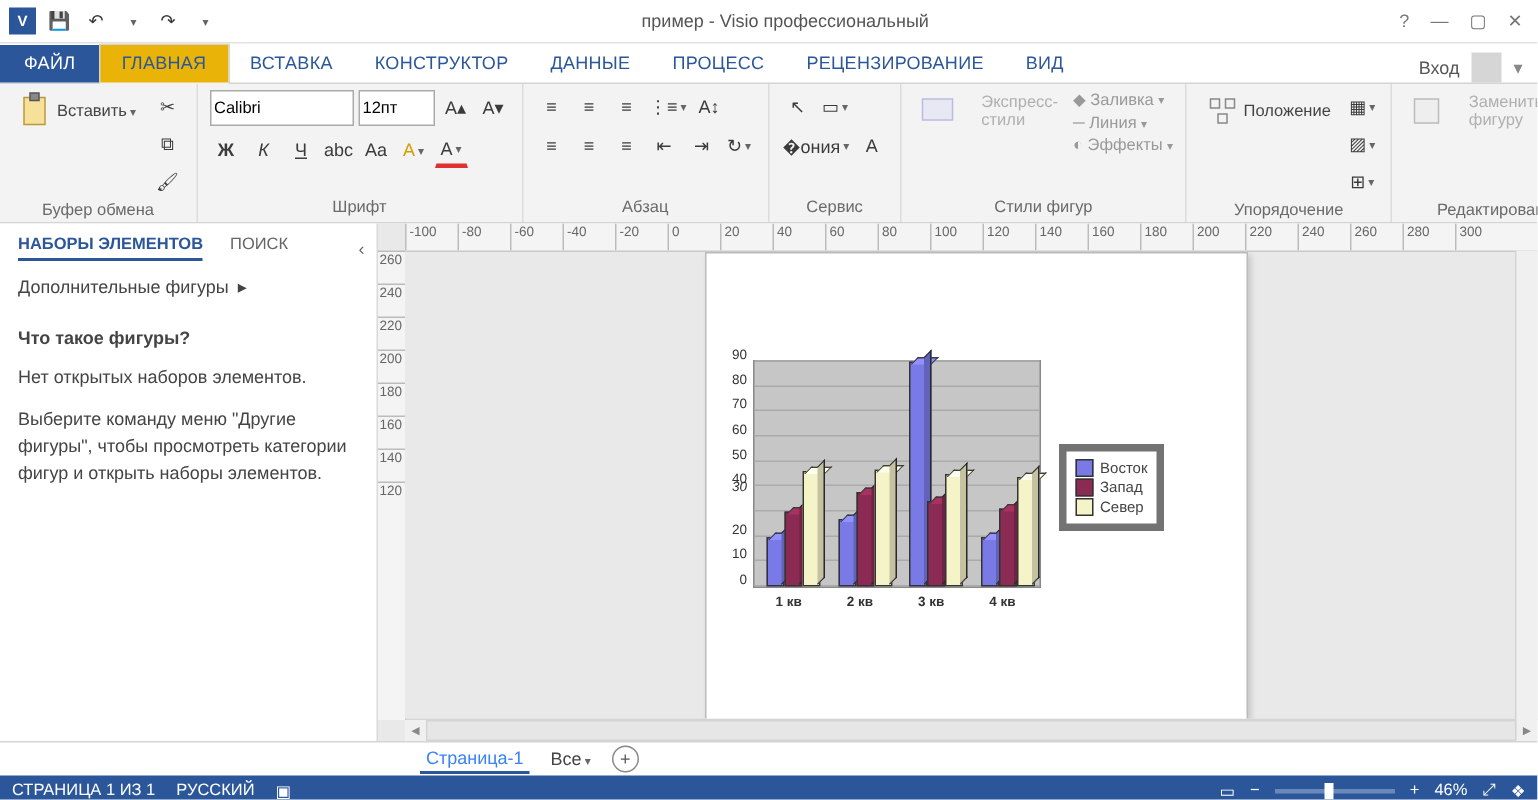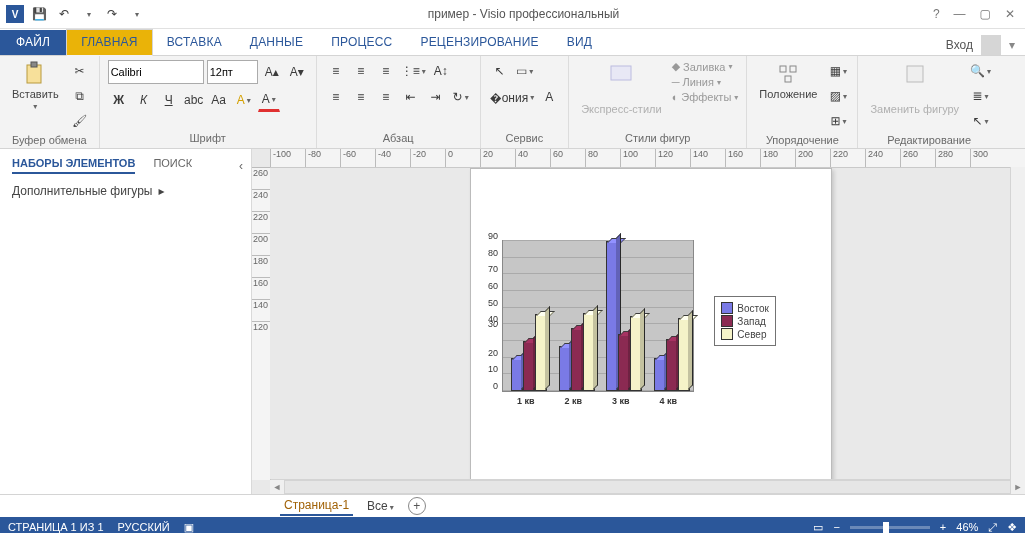--- a/index.html
+++ b/index.html
@@ -16,21 +16,21 @@
 .tab.active{background:#eab308;border:1px solid #d4d4d4;border-bottom:1px solid #f3f3f3;margin-bottom:-1px;}
 .tabs-right{margin-left:auto;display:flex;align-items:center;gap:8px;padding-right:10px;color:#555;}
 .avatar{width:20px;height:20px;background:#d6d6d6;}
 .ribbon{height:92px;background:#f3f3f3;border-bottom:1px solid #d4d4d4;display:flex;}
 .group{border-right:1px solid #dcdcdc;padding:4px 8px 2px;display:flex;flex-direction:column;justify-content:space-between;}
 .group-label{text-align:center;font-size:11px;color:#6a6a6a;padding:2px 0;white-space:nowrap;}
 .group-body{flex:1;display:flex;align-items:flex-start;gap:6px;}
 .vstack{display:flex;flex-direction:column;gap:3px;}
 .hstack{display:flex;gap:3px;align-items:center;}
 .rbtn{min-width:20px;height:20px;border:1px solid transparent;display:flex;align-items:center;justify-content:center;cursor:pointer;color:#3b3b3b;font-size:12px;}
-.big-btn{display:flex;flex-direction:column;align-items:center;gap:2px;cursor:pointer;padding:2px 4px;color:#444;font-size:11px;}
+.big-btn{display:flex;flex-direction:row;align-items:center;gap:2px;cursor:pointer;padding:2px 4px;color:#444;font-size:11px;}
 .big-btn.disabled{color:#b0b0b0;gap:17px;}
 .ico24{width:24px;height:24px;display:flex;align-items:center;justify-content:center;}
 select,input.combo{font-size:11px;border:1px solid #ababab;background:#fff;height:20px;}
 .font-box{width:90px;}
 .size-box{width:45px;}
 .dd::after{content:"▾";font-size:8px;margin-left:2px;color:#666;}
 .workspace{display:flex;height:calc(533px - 28px - 26px - 92px - 22px - 20px);}
 .shapes-pane{width:252px;border-right:1px solid #d9d9d9;background:#fff;padding:8px 12px;box-sizing:border-box;position:relative;}
 .shapes-title{color:#2b579a;font-size:20px;font-weight:normal;margin:0 0 6px;}
 .shapes-tabs{display:flex;gap:18px;font-size:11px;margin-bottom:10px;}
@@ -55,25 +55,25 @@
 .chart-plot{position:absolute;left:26px;top:4px;width:190px;height:150px;background:#c6c6c6;border:1px solid #888;}
 .chart-ylabels{position:absolute;left:0;top:0;width:24px;height:158px;font-size:9px;color:#333;}
 .chart-ylabels div{position:absolute;right:2px;transform:translateY(-50%);}
 .chart-xlabels{position:absolute;left:26px;top:160px;width:190px;display:flex;font-size:9px;color:#333;font-weight:bold;}
 .chart-xlabels div{flex:1;text-align:center;}
 .grid-line{position:absolute;left:0;right:0;border-top:1px solid #aaa;}
 .bar-group{position:absolute;bottom:0;display:flex;gap:0;align-items:flex-end;}
 .bar{width:12px;border:1px solid #333;box-sizing:border-box;position:relative;}
 .bar::before{content:"";position:absolute;left:0;right:-4px;top:-4px;height:4px;background:inherit;filter:brightness(1.2);transform:skewX(-45deg);transform-origin:bottom left;border:1px solid #333;border-bottom:none;}
 .bar::after{content:"";position:absolute;top:-4px;bottom:0;right:-4px;width:4px;background:inherit;filter:brightness(.8);transform:skewY(-45deg);transform-origin:top left;border:1px solid #333;border-left:none;}
-.legend{position:absolute;right:0;top:60px;background:#fff;border:1px solid #737373;padding:4px 6px;font-size:10px;}
+.legend{position:absolute;right:0;top:60px;background:#fff;border:5px solid #737373;padding:4px 6px;font-size:10px;}
 .legend div{display:flex;align-items:center;gap:4px;margin:1px 0;}
 .swatch{width:10px;height:10px;border:1px solid #333;}
 .page-tabs{height:22px;background:#fff;border-top:1px solid #d4d4d4;display:flex;align-items:center;padding-left:280px;gap:14px;font-size:12px;}
-.page-tab{color:#a16207;border-bottom:2px solid #2b579a;padding:2px 4px;cursor:pointer;}
+.page-tab{color:#3b82f6;border-bottom:2px solid #2b579a;padding:2px 4px;cursor:pointer;}
 .all-tab{color:#444;cursor:pointer;}
 .add-page{width:16px;height:16px;border:1px solid #888;border-radius:50%;display:flex;align-items:center;justify-content:center;cursor:pointer;color:#555;}
 .statusbar{height:20px;background:#2b579a;color:#fff;display:flex;align-items:center;font-size:11px;padding:0 8px;gap:14px;}
 .statusbar .right{margin-left:auto;display:flex;align-items:center;gap:10px;}
 .zoom-slider{width:80px;height:3px;background:#6a89b8;position:relative;}
 .zoom-slider::before{content:"";position:absolute;left:42%;top:-4px;width:6px;height:11px;background:#fff;}
 svg{display:block;}
 </style>
 </head>
 <body>
@@ -93,20 +93,21 @@
     <span>—</span>
     <span>▢</span>
     <span>✕</span>
   </div>
 </div>
 
 <div class="tabs">
   <div class="tab file">ФАЙЛ</div>
   <div class="tab active">ГЛАВНАЯ</div>
   <div class="tab">ВСТАВКА</div>
+  <div class="tab">КОНСТРУКТОР</div>
   <div class="tab">ДАННЫЕ</div>
   <div class="tab">ПРОЦЕСС</div>
   <div class="tab">РЕЦЕНЗИРОВАНИЕ</div>
   <div class="tab">ВИД</div>
   <div class="tabs-right">
     <span>Вход</span>
     <div class="avatar"></div>
     <span style="color:#888">▾</span>
   </div>
 </div>
@@ -270,20 +271,25 @@
 <div class="workspace">
   <div class="shapes-pane">
     <span class="collapse-caret">‹</span>
     <div class="shapes-tabs">
       <span class="active">НАБОРЫ ЭЛЕМЕНТОВ</span>
       <span>ПОИСК</span>
     </div>
     <div class="more-shapes">
       <span>Дополнительные фигуры</span>
       <span>▸</span>
+    </div>
+    <div class="help-block">
+      <b>Что такое фигуры?</b>
+      <div style="margin-bottom:10px">Нет открытых наборов элементов.</div>
+      <div>Выберите команду меню "Другие фигуры", чтобы просмотреть категории фигур и открыть наборы элементов.</div>
     </div>
   </div>
 
   <div class="canvas-wrap">
     <div class="ruler-h" id="rulerH">
         <div>-100</div>
         <div>-80</div>
         <div>-60</div>
         <div>-40</div>
         <div>-20</div>

